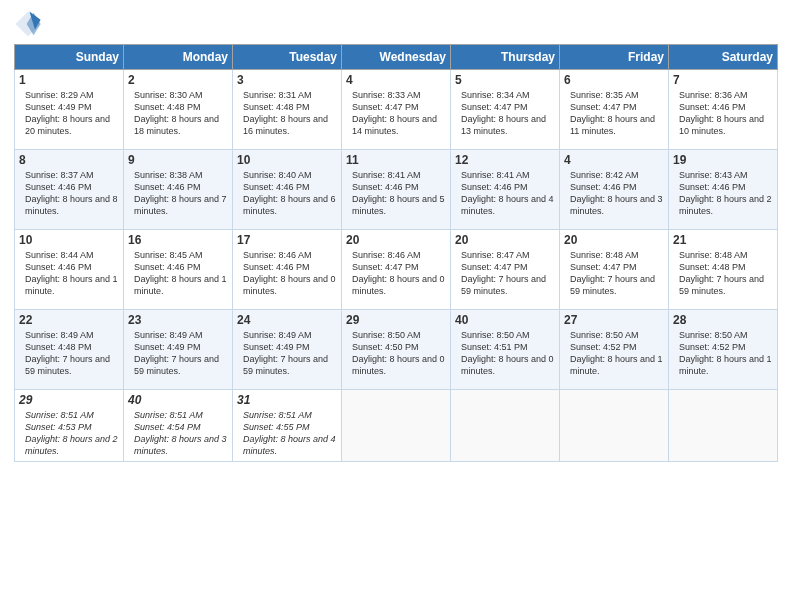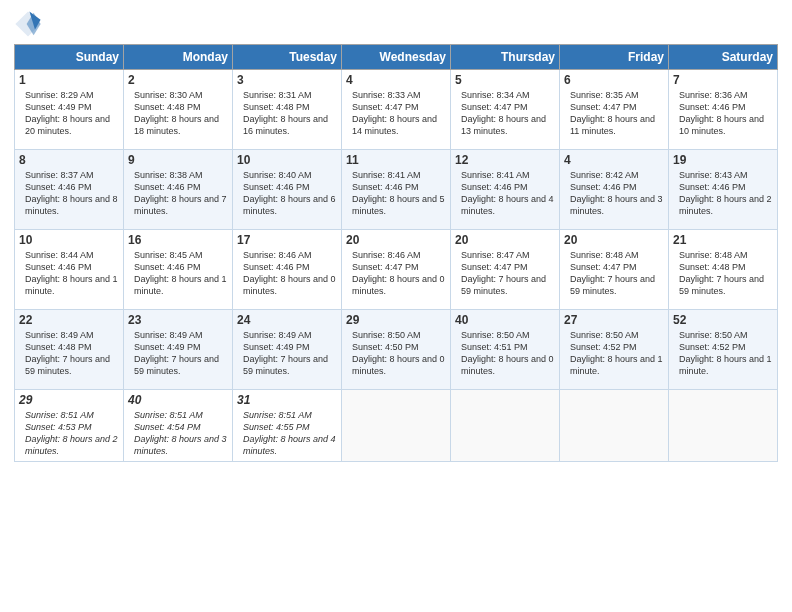--- a/index.html
+++ b/index.html
@@ -245,21 +245,21 @@
           </td>
           <td>
             <span class="day-number">40</span>
             <div class="cell-info">Sunrise: 8:50 AM<br>Sunset: 4:51 PM<br>Daylight: 8 hours and 0 minutes.</div>
           </td>
           <td>
             <span class="day-number">27</span>
             <div class="cell-info">Sunrise: 8:50 AM<br>Sunset: 4:52 PM<br>Daylight: 8 hours and 1 minute.</div>
           </td>
           <td>
-            <span class="day-number">52</span>
+            <span class="day-number">28</span>
             <div class="cell-info">Sunrise: 8:50 AM<br>Sunset: 4:52 PM<br>Daylight: 8 hours and 1 minute.</div>
           </td>
         </tr>
         <tr class="last-row">
           <td>
             <span class="day-number">29</span>
             <div class="cell-info">Sunrise: 8:51 AM<br>Sunset: 4:53 PM<br>Daylight: 8 hours and 2 minutes.</div>
           </td>
           <td>
             <span class="day-number">40</span>

